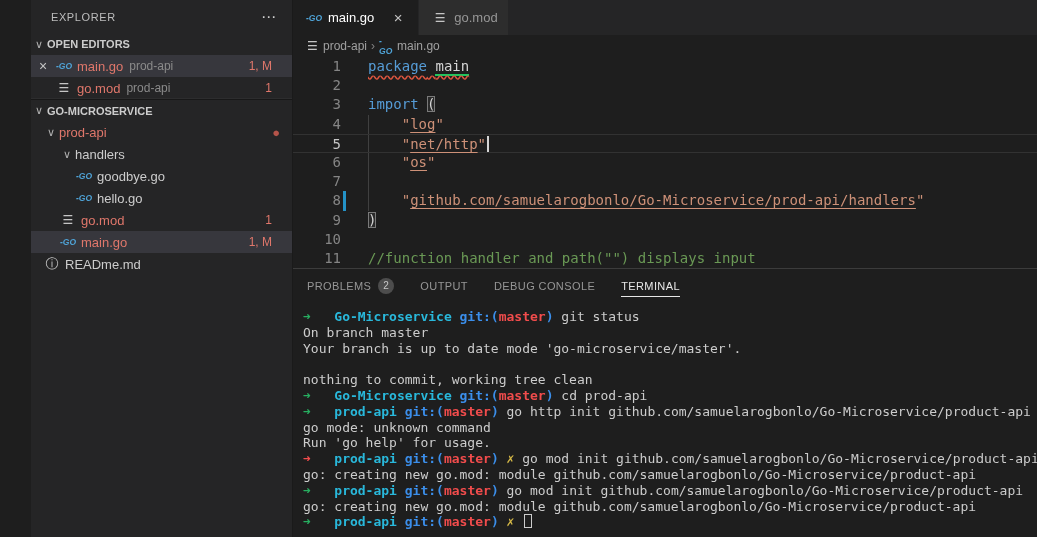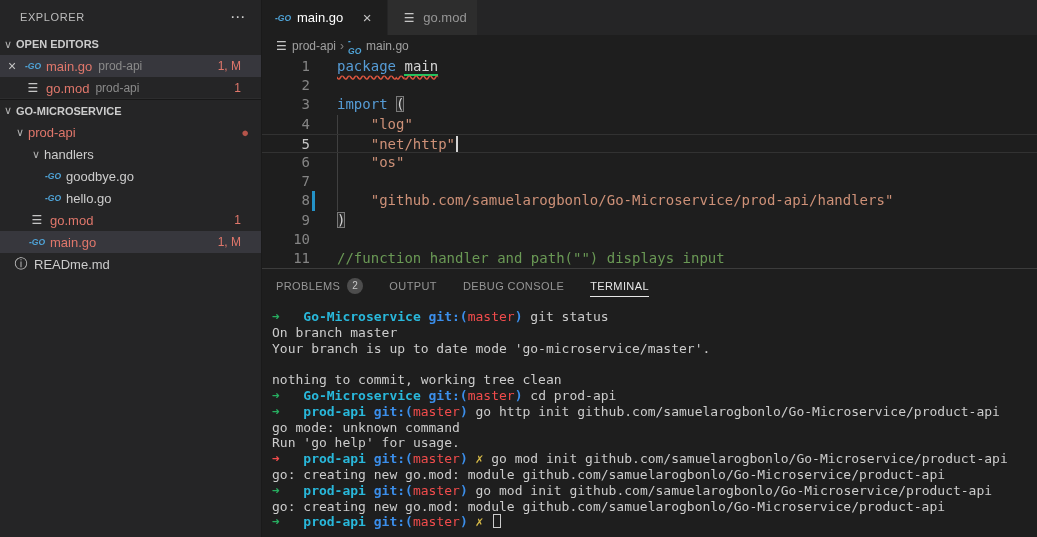--- a/index.html
+++ b/index.html
@@ -2,20 +2,21 @@
 <html><head>
 <meta charset="utf-8">
 <style>
   * { margin:0; padding:0; box-sizing:border-box; }
   html,body { background:#1e1e1e; }
   .app {
     position:relative; width:1037px; height:537px; overflow:hidden;
     background:#1e1e1e; color:#cccccc;
     font-family:"Liberation Sans","DejaVu Sans",sans-serif; font-size:13px;
     display:flex;
+    padding-left:31px;
   }
   
   .sidebar { width:262px; min-width:262px; height:100%; background:#252526; border-right:1px solid #1a1a1a; }
   .sb-titlebar { height:33px; display:flex; align-items:center; justify-content:space-between; padding:0 14px 0 20px; }
   .sb-title { font-size:11px; letter-spacing:.6px; color:#bdbdbd; }
   .sb-actions { color:#cfcfcf; font-size:15px; letter-spacing:2px; cursor:pointer; }
   .sb-section-header { height:22px; display:flex; align-items:center; font-weight:bold; font-size:11px; color:#cccccc; cursor:pointer; }
   .sb-section-header .chev { width:16px; text-align:center; color:#b0b0b0; font-weight:normal; font-size:11px; }
   .ws-header { border-top:1px solid rgba(0,0,0,.35); box-shadow:0 -1px 0 rgba(255,255,255,.04); }
   .row { height:22px; display:flex; align-items:center; position:relative; cursor:pointer; }
@@ -51,38 +52,38 @@
   .cl.current .gut { color:#c6c6c6; }
   .cl .modbar { position:absolute; left:50px; top:0; bottom:0; width:3px; background:#2492c7; }
   .cl .code { position:relative; flex:1; }
   .cl.guide .code::before { content:""; position:absolute; left:0; top:0; bottom:0; border-left:1px solid #404040; }
   .tk-kw { color:#569cd6; }
   .tk-pl { color:#d4d4d4; }
   .tk-str { color:#ce9178; }
   .tk-cm { color:#6a9955; }
   .tk-sq { text-decoration:underline; text-decoration-style:wavy; text-decoration-color:#e0563f; text-underline-offset:4px; text-decoration-skip-ink:none; }
   .tk-ml { border-bottom:2px solid #22c55e; }
-  .tk-ulo { text-underline-offset:3px; }
+  .tk-ulo { text-decoration:underline; text-underline-offset:3px; }
   .tk-br { outline:1px solid #7a7a7a; outline-offset:-1px; background:rgba(100,100,100,.18); }
   .tk-cursor { display:inline-block; width:2px; height:16px; background:#d4d4d4; vertical-align:text-bottom; margin-left:1px; }
   
   .panel { flex:1; border-top:1px solid #3c3c3c; display:flex; flex-direction:column; min-height:0; }
   .panel-tabs { height:33px; display:flex; align-items:center; padding-left:14px; flex:none; }
   .ptab { display:flex; align-items:center; margin-right:26px; font-size:11px; letter-spacing:.4px; color:#969696; cursor:pointer; height:100%; position:relative; }
   .ptab.active { color:#e7e7e7; }
   .ptab.active::after { content:""; position:absolute; left:0; right:0; bottom:5px; border-bottom:1px solid #e7e7e7; }
   .ptab .pbadge { margin-left:7px; background:#4d4d4d; color:#c8c8c8; font-size:10px; width:16px; height:16px; border-radius:50%; display:flex; align-items:center; justify-content:center; }
   .terminal { flex:1; padding:7px 0 0 10px; font-family:"DejaVu Sans Mono","DejaVu Sans",monospace; font-size:13px; line-height:15.8px; overflow:hidden; }
   .tline { white-space:pre; min-height:15.8px; }
   .t-pl { color:#cccccc; }
   .t-ag { color:#27ae60; font-weight:bold; }
   .t-ar { color:#f14c4c; font-weight:bold; }
   .t-dir { color:#29b8db; font-weight:bold; }
   .t-git { color:#3b8eea; font-weight:bold; }
-  .t-br { color:#f14c4c; font-weight:normal;text-align:right; }
+  .t-br { color:#f14c4c; font-weight:bold;text-align:right; }
   .t-x { color:#d7ba47; font-weight:bold; }
   .t-cursor { display:inline-block; width:8px; height:14px; border:1px solid #cccccc; vertical-align:-2px; margin-left:2px; }
 </style>
 </head>
 <body>
 
 <div class="app">
 
   <div class="sidebar">
     <div class="sb-titlebar">

